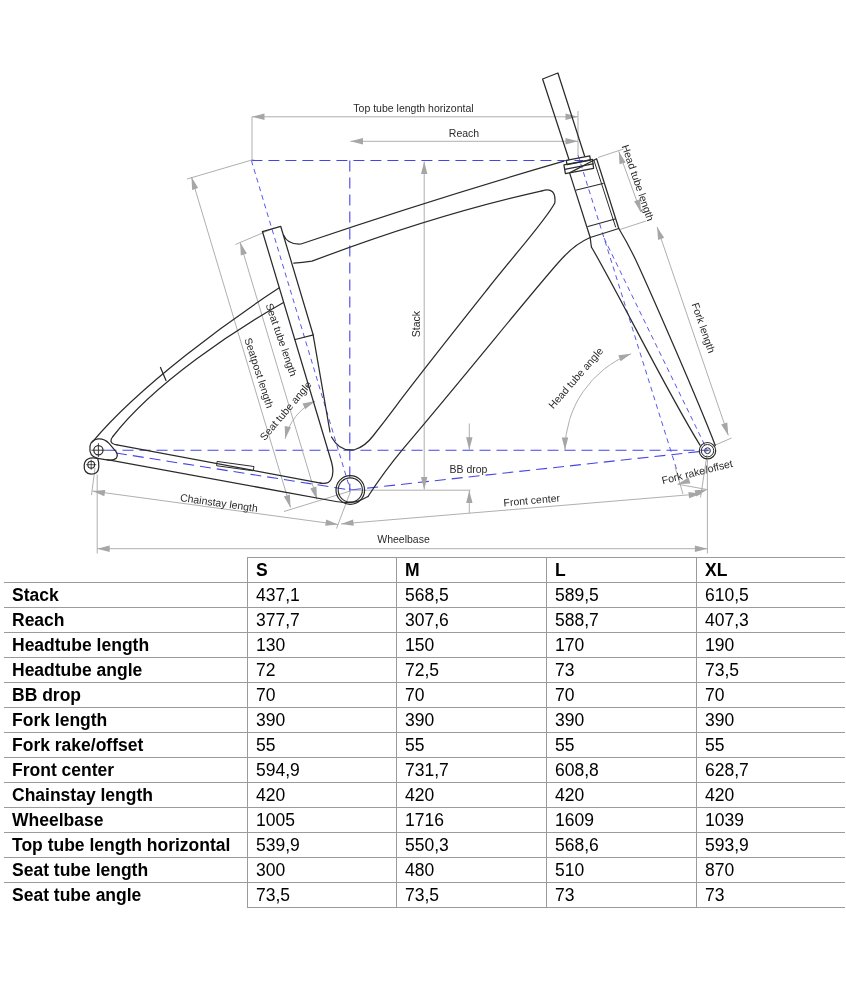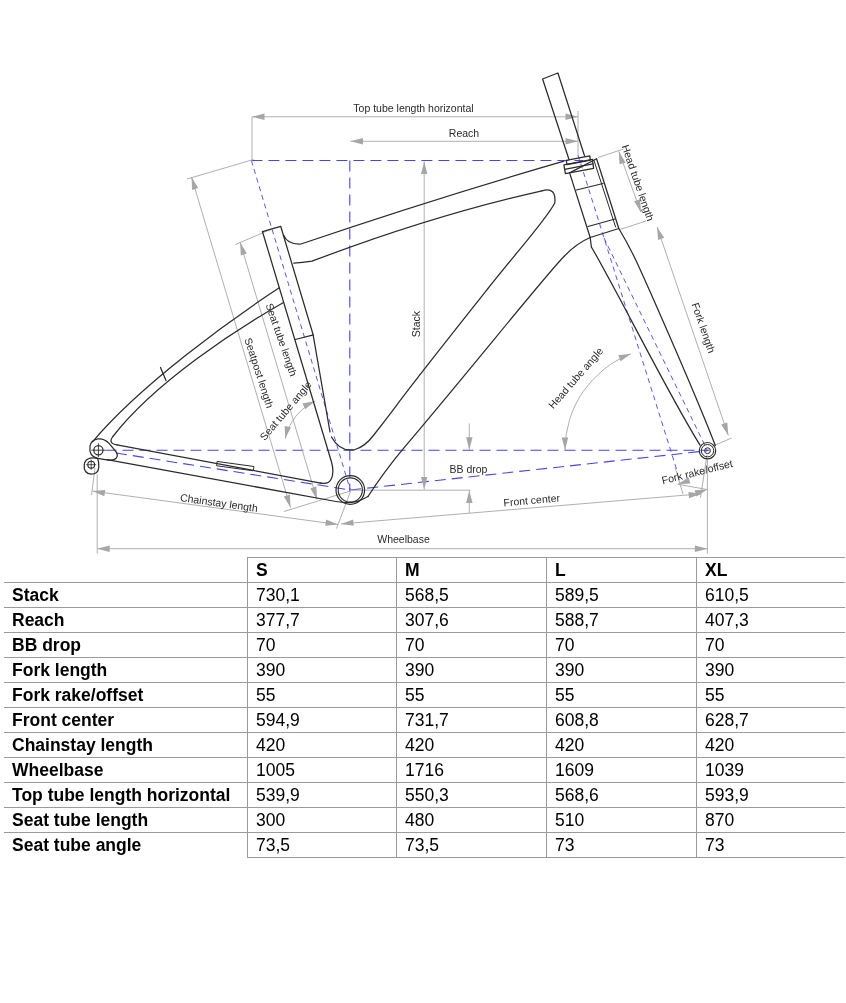--- a/index.html
+++ b/index.html
@@ -294,33 +294,47 @@
 <tbody>
       <tr class="hr">
         <td class="lbl nob"></td>
         <td class="v b">S</td>
         <td class="v b w1">M</td>
         <td class="v b w1">L</td>
         <td class="v b">XL</td>
       </tr>
 <tr>
         <td class="lbl b">Stack</td>
-        <td class="v">730,1</td>
+        <td class="v">437,1</td>
         <td class="v w1">568,5</td>
         <td class="v w1">589,5</td>
         <td class="v">610,5</td>
       </tr>
 <tr>
         <td class="lbl b">Reach</td>
         <td class="v">377,7</td>
         <td class="v w1">307,6</td>
         <td class="v w1">588,7</td>
         <td class="v">407,3</td>
       </tr>
 <tr>
+        <td class="lbl b">Headtube length</td>
+        <td class="v">130</td>
+        <td class="v w1">150</td>
+        <td class="v w1">170</td>
+        <td class="v">190</td>
+      </tr>
+<tr>
+        <td class="lbl b">Headtube angle</td>
+        <td class="v">72</td>
+        <td class="v w1">72,5</td>
+        <td class="v w1">73</td>
+        <td class="v">73,5</td>
+      </tr>
+<tr>
         <td class="lbl b">BB drop</td>
         <td class="v">70</td>
         <td class="v w1">70</td>
         <td class="v w1">70</td>
         <td class="v">70</td>
       </tr>
 <tr>
         <td class="lbl b">Fork length</td>
         <td class="v">390</td>
         <td class="v w1">390</td>

